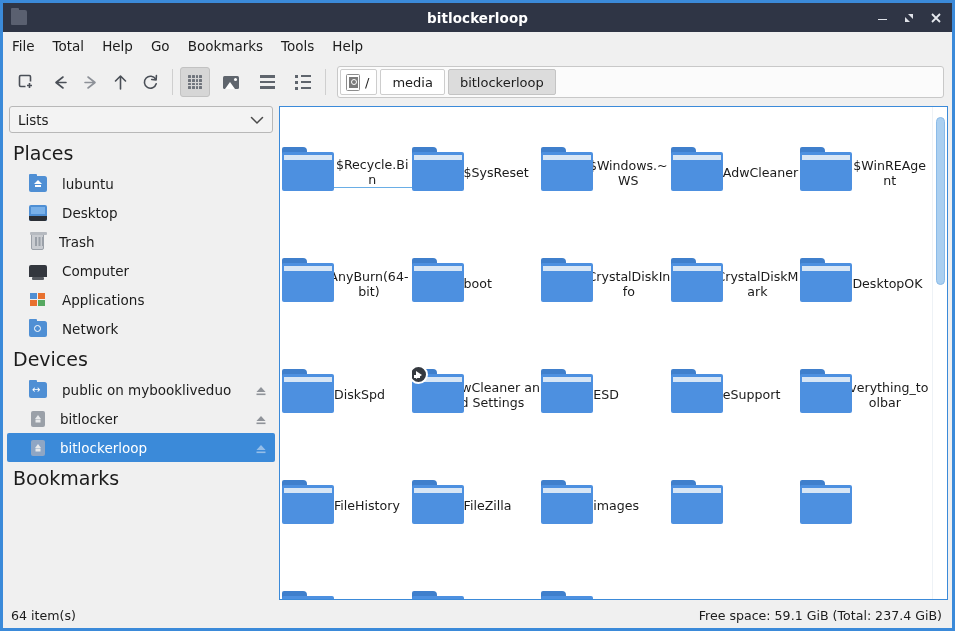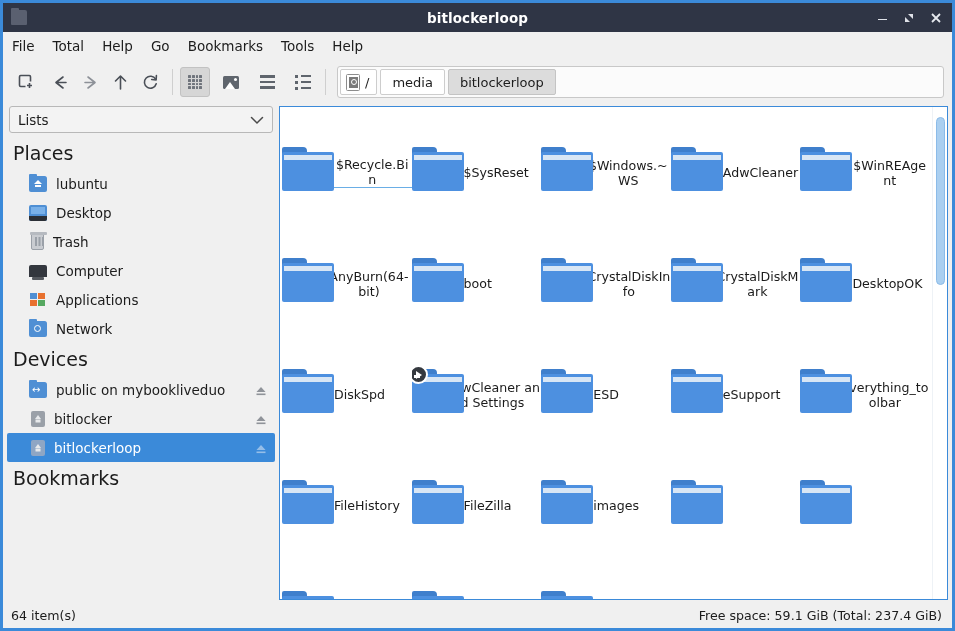--- a/index.html
+++ b/index.html
@@ -135,21 +135,21 @@
     display:flex; align-items:center; padding:0 8px;
     font-size:13.5px; color:#1c1c1c; cursor:pointer;
   }
   .lists-combo .chev{ margin-left:auto; color:#4a4a4a; }
   .side-scroll{ flex:1; overflow:hidden; }
   .side-head{
     font-size:19px; color:#1c1c1c; padding:5px 0 5px 6px; font-weight:normal;
   }
   .side-row{
     display:flex; align-items:center; height:29px; padding:0 8px 0 22px;
-    font-size:13.5px; color:#1c1c1c; cursor:pointer; gap:9px; border-radius:2px;
+    font-size:13.5px; color:#1c1c1c; cursor:pointer; gap:15px; border-radius:2px;
   }
   .side-row.selected{ background:#3b8ad9; color:#ffffff; }
   .side-row .label{ white-space:nowrap; overflow:hidden; text-overflow:ellipsis; }
   .eject{ margin-left:auto; width:12px; height:12px; opacity:.75; }
   .side-row.selected .eject{ opacity:.55; }
 
   
   .sico{ width:18px; height:16px; position:relative; flex:none; }
   .ic-home{ background:#4f8fd4; border-radius:1px 2.5px 2px 2px; }
   .ic-home::before{

